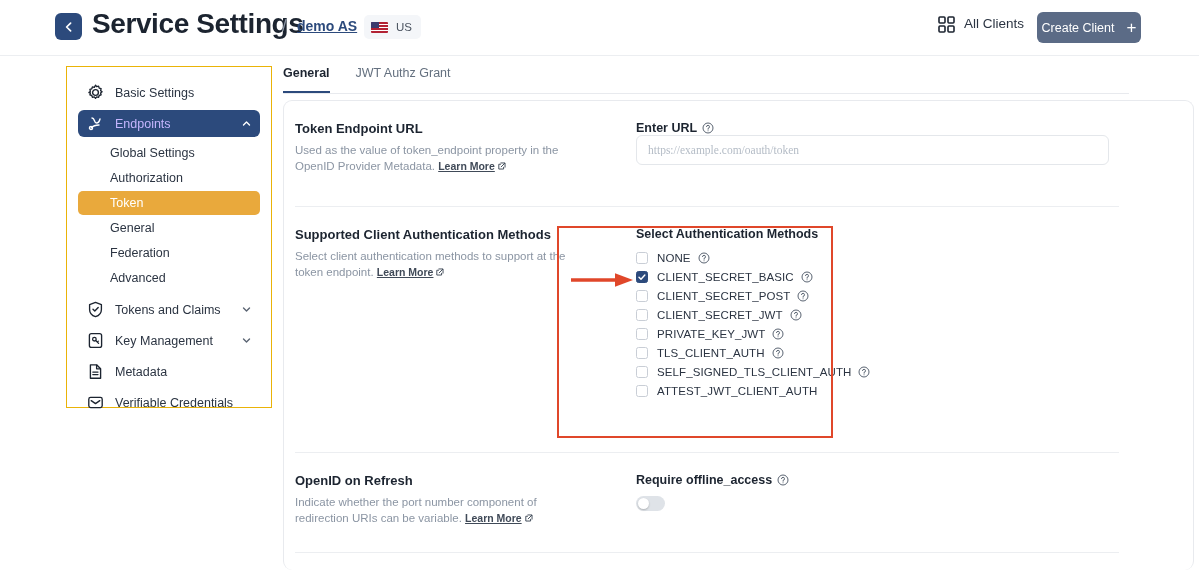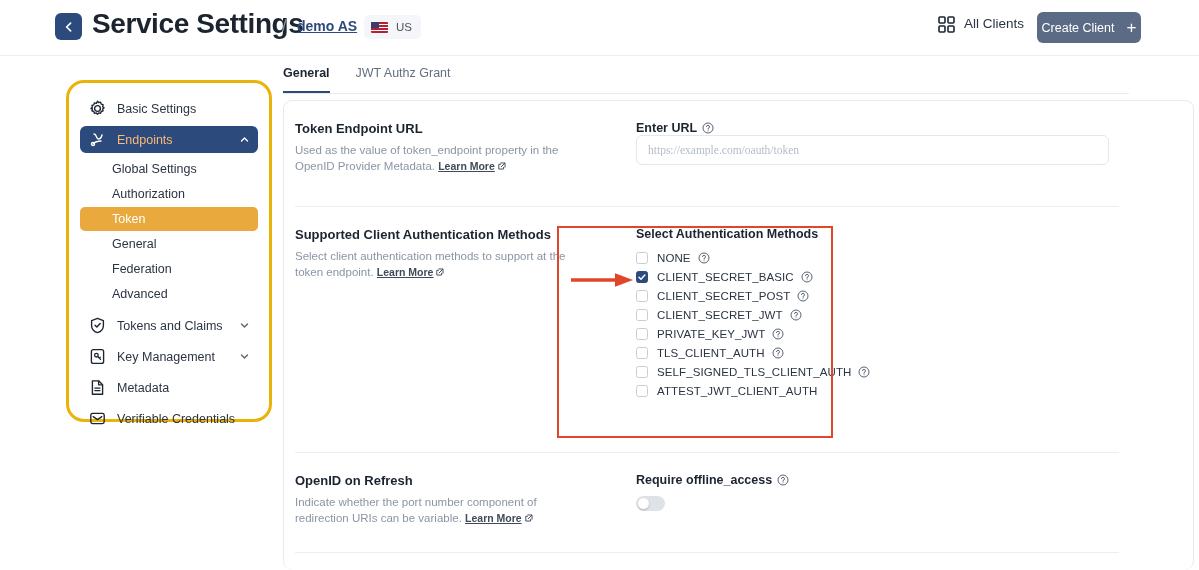--- a/index.html
+++ b/index.html
@@ -70,33 +70,32 @@
     background: #5b6b86; border: none; cursor: pointer;
     display: flex; align-items: center; justify-content: center; gap: 12px;
     color: #ffffff; font-size: 12.5px; font-family: "Liberation Sans", sans-serif;
   }
   #create-client .plus { font-size: 17px; line-height: 1; font-weight: 300; }
 
   
   #sidebar {
     position: absolute; left: 66px; top: 66px;
     width: 206px; height: 342px;
-    background: #ffffff; border: 3px solid #eab308; border-radius: 18px;
+    background: #ffffff; border: 1px solid #eab308; border-radius: 0;
     padding: 12px 11px;
-    margin-top: 14px;
   }
   .nav-row {
     display: flex; align-items: center; height: 27px;
     border-radius: 6px; padding: 0 9px; cursor: pointer; margin-bottom: 4px;
     position: relative;
   }
   .nav-row .ico { width: 17px; height: 17px; flex: 0 0 17px; margin-right: 11px; }
   .nav-row .lbl { font-size: 12.5px; color: #2b3442; white-space: nowrap; }
   .nav-row.active { background: #2c4a7c; }
-  .nav-row.active .lbl { color: #fdba74; }
+  .nav-row.active .lbl { color: #c4b5fd; }
   .nav-row .chev {
     position: absolute; right: 9px; width: 9px; height: 9px;
   }
   .sub-row {
     display: flex; align-items: center; height: 24px;
     border-radius: 5px; padding-left: 32px; cursor: pointer; margin-bottom: 1px;
   }
   .sub-row .lbl { font-size: 12.5px; color: #2b3442; white-space: nowrap; }
   .sub-row.highlight { background: #e9a93c; }
   .sub-row.highlight .lbl { color: #ffffff; }

